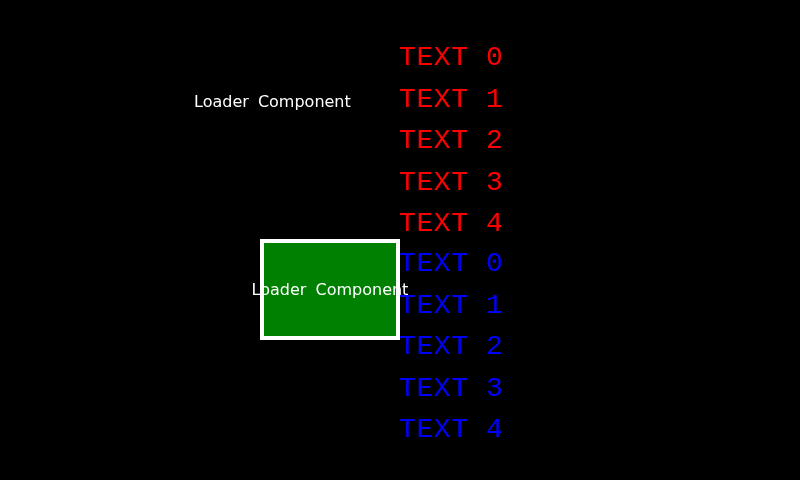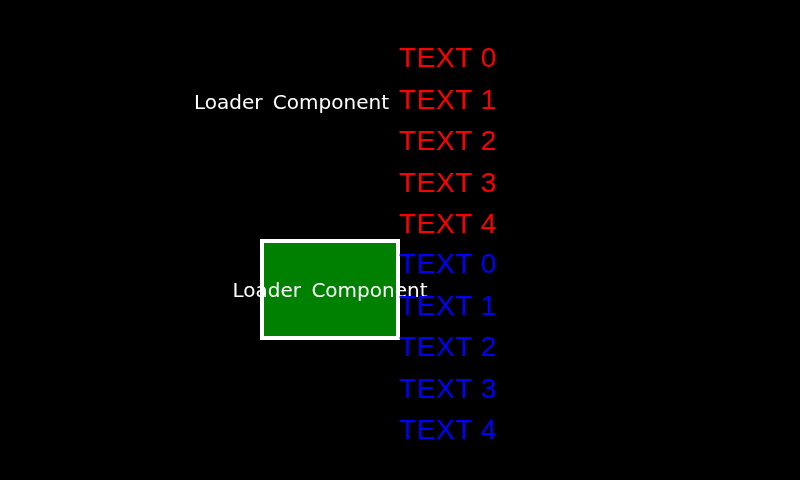--- a/index.html
+++ b/index.html
@@ -11,21 +11,21 @@
     position: relative;
     width: 800px;
     height: 480px;
     background: #000000;
     overflow: hidden;
     font-family: "DejaVu Sans", sans-serif;
   }
   .small-label {
     position: absolute;
     color: #ffffff;
-    font-size: 20px;
+    font-size: 16px;
     line-height: 16px;
     white-space: nowrap;
     word-spacing: 4px;
   }
   #loader-label-1 {
     left: 194px;
     top: 94px;
   }
   #loader-box {
     position: absolute;
@@ -39,21 +39,21 @@
     display: flex;
     align-items: center;
     justify-content: center;
   }
   #loader-box .small-label {
     position: static;
   }
   .text-list {
     position: absolute;
     left: 399px;
-    font-family: Liberation Sans, sans-serif;
+    font-family: Liberation Mono, monospace;
     font-size: 28px;
     line-height: 41.5px;
     letter-spacing: 0.6px;
     white-space: nowrap;
   }
   #red-list {
     top: 37px;
     color: #ff0000;
   }
   #blue-list {

